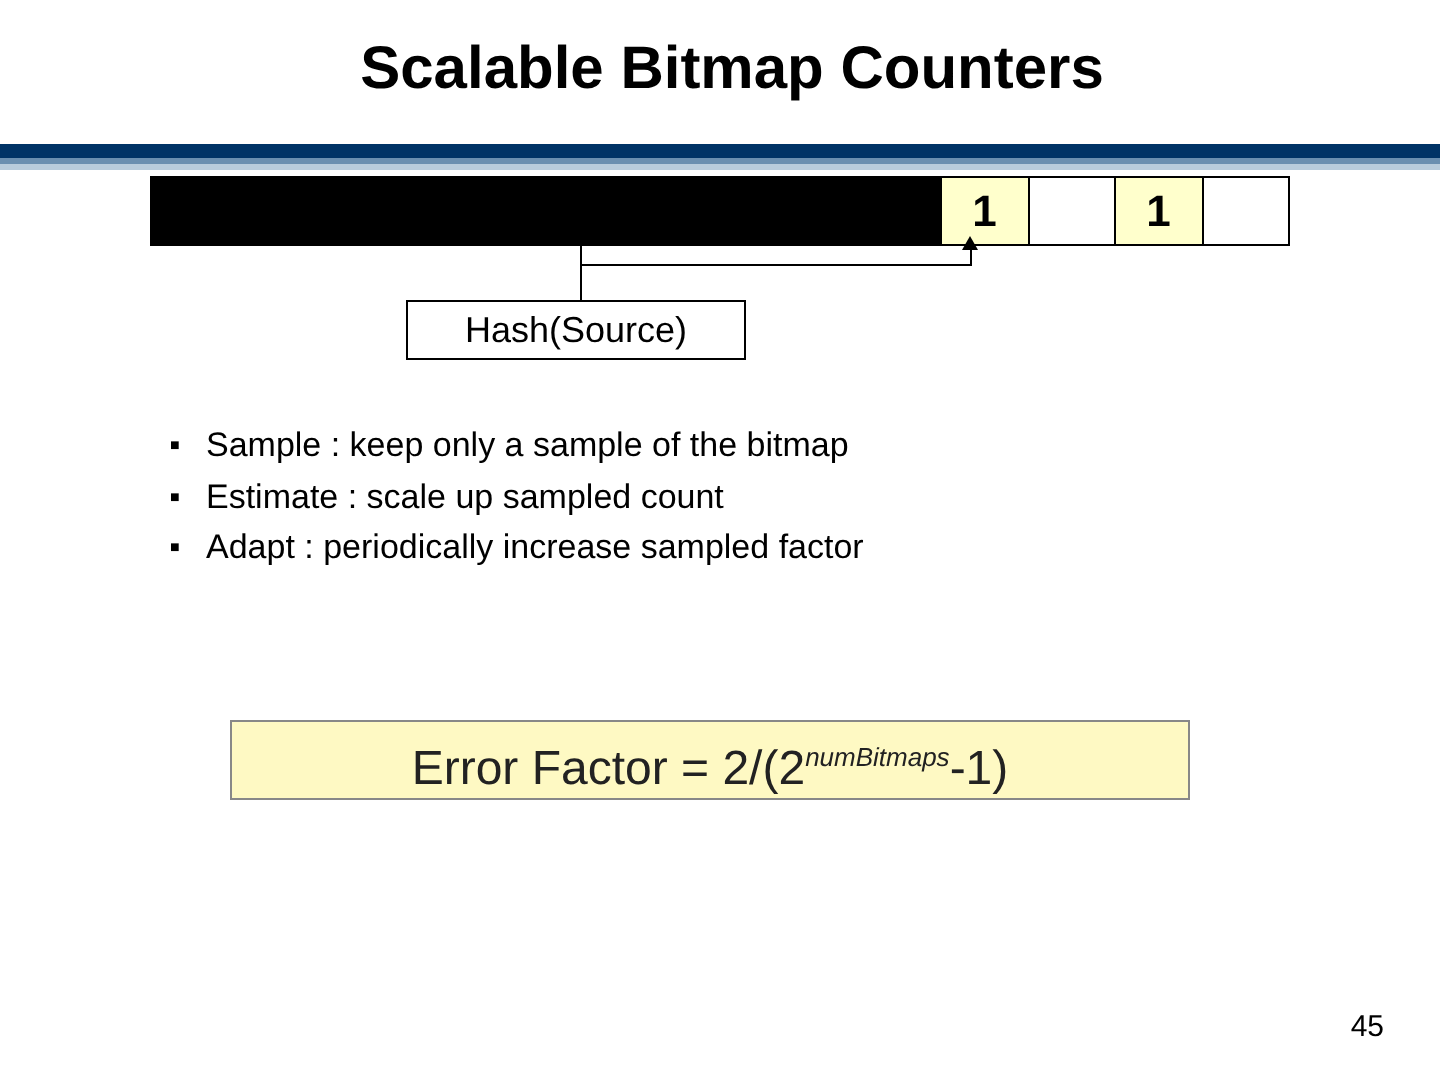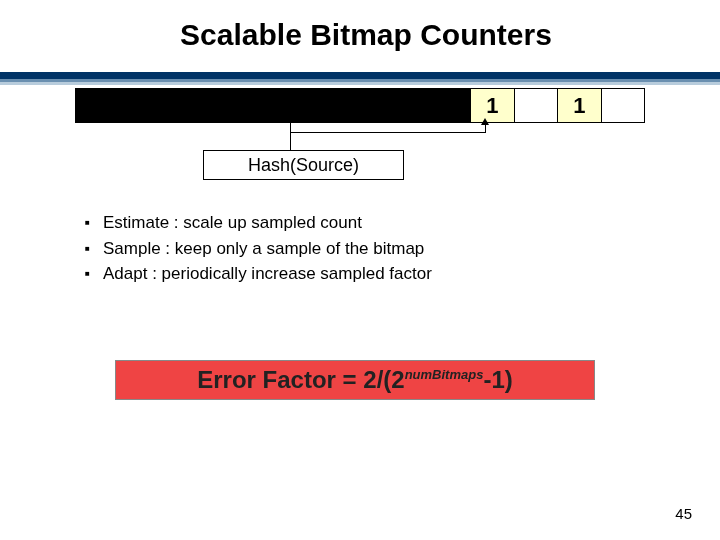--- a/index.html
+++ b/index.html
@@ -13,33 +13,33 @@
   .rule .mid  { position: absolute; left: 0; right: 0; top: 7px; height: 3px; background: #6a8fb0; }
   .rule .lt   { position: absolute; left: 0; right: 0; top: 10px; height: 3px; background: #b8ccdc; }
 
   .bitmap { position: absolute; top: 88px; left: 75px; width: 570px; height: 35px; border: 1px solid #000; background: #fff; display: flex; }
   .bitmap .cell { border-right: 1px solid #000; height: 100%; display: flex; align-items: center; justify-content: center; font-size: 22px; font-weight: bold; }
   .bitmap .cell:last-child { border-right: none; }
   .bitmap .sampled { background: #000; flex: 0 0 395px; }
   .bitmap .c { flex: 1 1 0; }
   .bitmap .mark { background: #ffffcc; }
 
-  .hashlabel { position: absolute; top: 150px; left: 203px; width: 201px; height: 30px; border: 1px solid #000; display: flex; align-items: center; justify-content: center; font-size: 18px; }
+  .hashlabel { position: absolute; top: 150px; left: 203px; width: 170px; height: 30px; border: 1px solid #000; display: flex; align-items: center; justify-content: center; font-size: 18px; }
 
   .arrow { position: absolute; pointer-events: none; }
   .arrow-stem-v { position: absolute; left: 290px; top: 123px; width: 0; height: 27px; border-left: 1px solid #000; }
   .arrow-stem-h { position: absolute; left: 290px; top: 132px; width: 195px; height: 0; border-top: 1px solid #000; }
   .arrow-stem-v2 { position: absolute; left: 485px; top: 123px; width: 0; height: 10px; border-left: 1px solid #000; }
   .arrow-head { position: absolute; left: 481px; top: 118px; width: 0; height: 0; border-left: 4px solid transparent; border-right: 4px solid transparent; border-bottom: 7px solid #000; }
 
   .bullets { position: absolute; left: 85px; top: 210px; font-size: 17px; line-height: 1.5; }
   .bullets li { list-style: none; position: relative; padding-left: 18px; }
   .bullets li::before { content: "■"; font-size: 8px; position: absolute; left: 0; top: 7px; }
 
-  .formula { position: absolute; left: 115px; top: 360px; width: 480px; height: 40px; background: #ef4444; border: 1px solid #888; display: flex; align-items: center; justify-content: center; font-size: 24px; font-family: Verdana, Arial, sans-serif; color: #222; font-weight: bold; }
+  .formula { position: absolute; left: 115px; top: 360px; width: 480px; height: 40px; background: #fef9c3; border: 1px solid #888; display: flex; align-items: flex-end; justify-content: center; font-size: 24px; font-family: Verdana, Arial, sans-serif; color: #222; }
   .formula sup { font-size: 13px; font-style: italic; vertical-align: super; }
 
   .bullets2 { position: absolute; left: 85px; top: 445px; font-size: 17px; }
   .bullets2 li { list-style: none; position: relative; padding-left: 18px; }
   .bullets2 li::before { content: "■"; font-size: 8px; position: absolute; left: 0; top: 7px; }
   .red { color: #cc0000; }
 
   .attrib { position: absolute; left: 15px; bottom: 18px; font-size: 15px; }
   .pagenum { position: absolute; right: 28px; bottom: 18px; font-size: 15px; }
 </style>
@@ -67,22 +67,22 @@
   <div class="arrow">
     <div class="arrow-stem-v"></div>
     <div class="arrow-stem-h"></div>
     <div class="arrow-stem-v2"></div>
     <div class="arrow-head"></div>
   </div>
 
   <div class="hashlabel">Hash(Source)</div>
 
   <ul class="bullets">
+    <li>Sample : keep only a sample of the bitmap</li>
     <li>Estimate : scale up sampled count</li>
-    <li>Sample : keep only a sample of the bitmap</li>
     <li>Adapt : periodically increase sampled factor</li>
   </ul>
 
   <div class="formula">
     <span>
       <span>Error Factor = 2/(2</span><sup>numBitmaps</sup><span>-1)</span>
     </span>
   </div>
 
 

